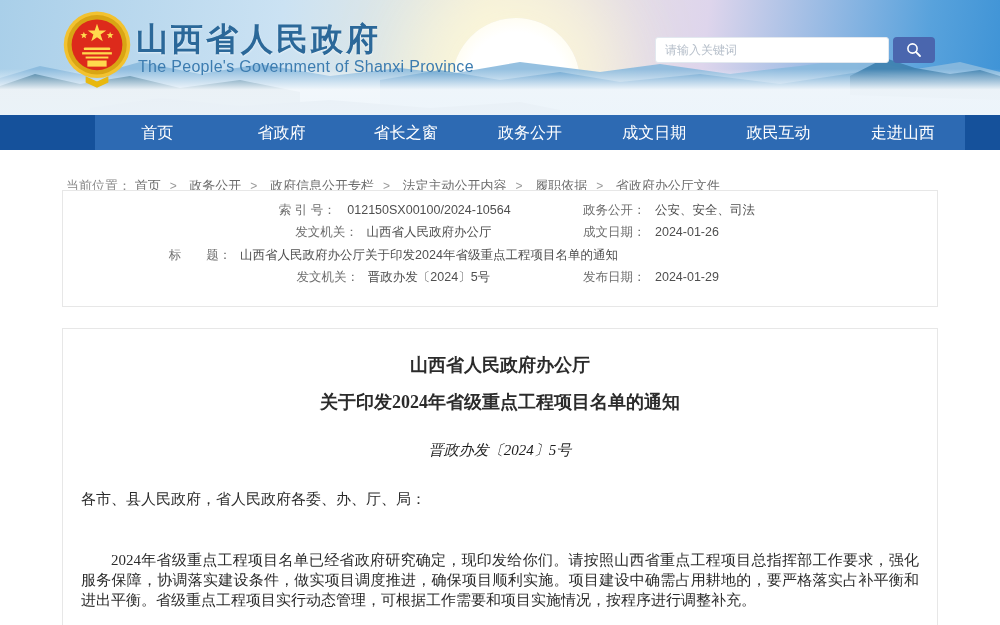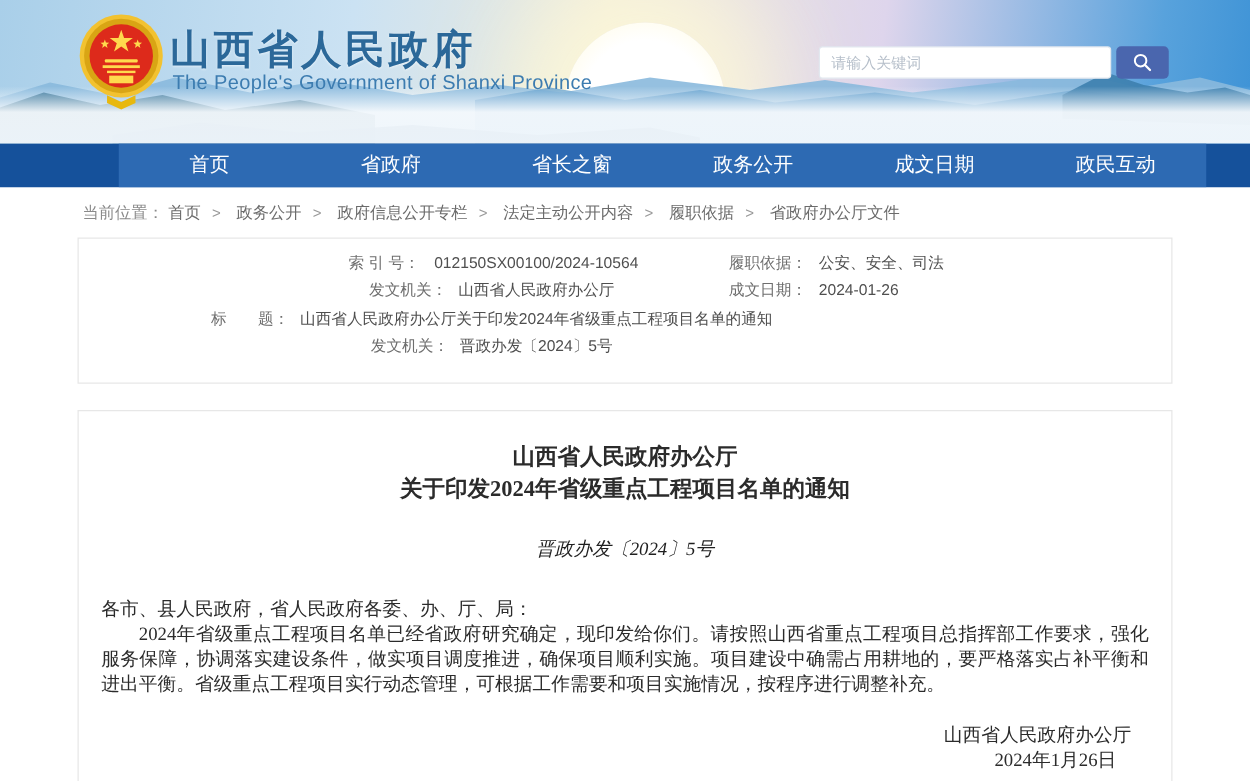--- a/index.html
+++ b/index.html
@@ -32,44 +32,44 @@
 
   
   .nav { position:absolute; top:115px; left:0; width:1000px; height:35px; background:var(--nav-dark,#15519b); }
   .nav-inner { position:absolute; left:95px; top:0; width:870px; height:35px;
     background:var(--nav-blue,#2d6ab3); display:flex; }
   .nav-item { flex:1; text-align:center; line-height:35px; color:#fff; font-size:16px;
     cursor:pointer; white-space:nowrap; }
 
   
   .breadcrumb { position:absolute; top:150px; left:0; width:1000px; height:38px; background:#fff; }
-  .breadcrumb-line { position:absolute; left:66px; top:0; line-height:40px; font-size:13px; color:#8a8a8a; }
+  .breadcrumb-line { position:absolute; left:66px; top:16px; line-height:40px; font-size:13px; color:#8a8a8a; }
   .breadcrumb-line a { color:#6b6b6b; text-decoration:none; cursor:pointer; }
   .bc-sep { margin:0 9px; color:#9a9a9a; font-size:12px; }
 
   
   .meta-box { position:absolute; top:190px; left:62px; width:876px; height:117px;
     border:1px solid #e7e7e7; background:#fff; padding-top:8px; }
   .meta-col { position:absolute; top:8px; }
   .meta-col.left  { left:80px;  width:500px;text-align:center; }
   .meta-col.right { left:520px; width:350px; }
   .meta-row { height:22.4px; line-height:22.4px; font-size:12.5px; white-space:nowrap; }
   .meta-row .lbl { display:inline-block; min-width:64px; color:#6e6e6e; }
   .meta-row .val { color:#4f4f4f; margin-left:8px; }
 
   
   .content-box { position:absolute; top:328px; left:62px; width:876px; height:340px;
     border:1px solid #e7e7e7; background:#fff; padding:20px 18px 0 18px;
     font-family:"Liberation Serif","DejaVu Serif",serif; color:#2b2b2b; }
   .doc-title1 { text-align:center; font-size:18px; font-weight:bold; margin-top:4px; }
-  .doc-title2 { text-align:center; font-size:18px; font-weight:bold; margin-top:2px; }
+  .doc-title2 { text-align:center; font-size:18px; font-weight:bold; margin-top:13px; }
   .doc-number { text-align:center; font-size:15px; font-style:italic; margin-top:27px; color:#1f1f1f; }
   .doc-body { margin-top:29px; font-size:15px; line-height:20px; }
   .doc-salutation { }
-  .doc-para { text-indent:2em; text-align:justify; }
+  .doc-para { text-indent:2em; text-align:justify;margin-top:41px; }
   .sign-name { text-align:right; margin-top:21px; padding-right:14px; }
   .sign-date { text-align:right; padding-right:26px; }
 </style>
 <title>山西省人民政府</title></head>
 <body>
 
 <div class="page">
 
   <div class="banner">
     <div class="sun"></div>
@@ -109,20 +109,21 @@
   </div>
 
   <div class="nav">
     <div class="nav-inner">
       <div class="nav-item">首页</div>
       <div class="nav-item">省政府</div>
       <div class="nav-item">省长之窗</div>
       <div class="nav-item">政务公开</div>
       <div class="nav-item">成文日期</div>
       <div class="nav-item">政民互动</div>
+      <div class="nav-item">走进山西</div>
     </div>
   </div>
 
   <div class="breadcrumb">
     <div class="breadcrumb-line">
       <span>当前位置：</span>
       <a>首页</a><span class="bc-sep">&gt;</span>
       <a>政务公开</a><span class="bc-sep">&gt;</span>
       <a>政府信息公开专栏</a><span class="bc-sep">&gt;</span>
       <a>法定主动公开内容</a><span class="bc-sep">&gt;</span>
@@ -141,27 +142,30 @@
       </div>
       <div class="meta-row">
         <span class="lbl">标　　题：</span><span class="val">山西省人民政府办公厅关于印发2024年省级重点工程项目名单的通知</span>
       </div>
       <div class="meta-row">
         <span class="lbl">发文机关：</span><span class="val">晋政办发〔2024〕5号</span>
       </div>
     </div>
     <div class="meta-col right">
       <div class="meta-row">
-        <span class="lbl">履职依据：</span><span class="val">公安、安全、司法</span>
+        <span class="lbl">政务公开：</span><span class="val">公安、安全、司法</span>
       </div>
       <div class="meta-row">
         <span class="lbl">成文日期：</span><span class="val">2024-01-26</span>
       </div>
       <div class="meta-row">
         <span class="lbl"></span><span class="val"></span>
+      </div>
+      <div class="meta-row">
+        <span class="lbl">发布日期：</span><span class="val">2024-01-29</span>
       </div>
       <div class="meta-row">
         <span class="lbl"></span><span class="val"></span>
       </div>
     </div>
   </div>
 
   <div class="content-box">
     <div class="doc-title1">山西省人民政府办公厅</div>
     <div class="doc-title2">关于印发2024年省级重点工程项目名单的通知</div>

